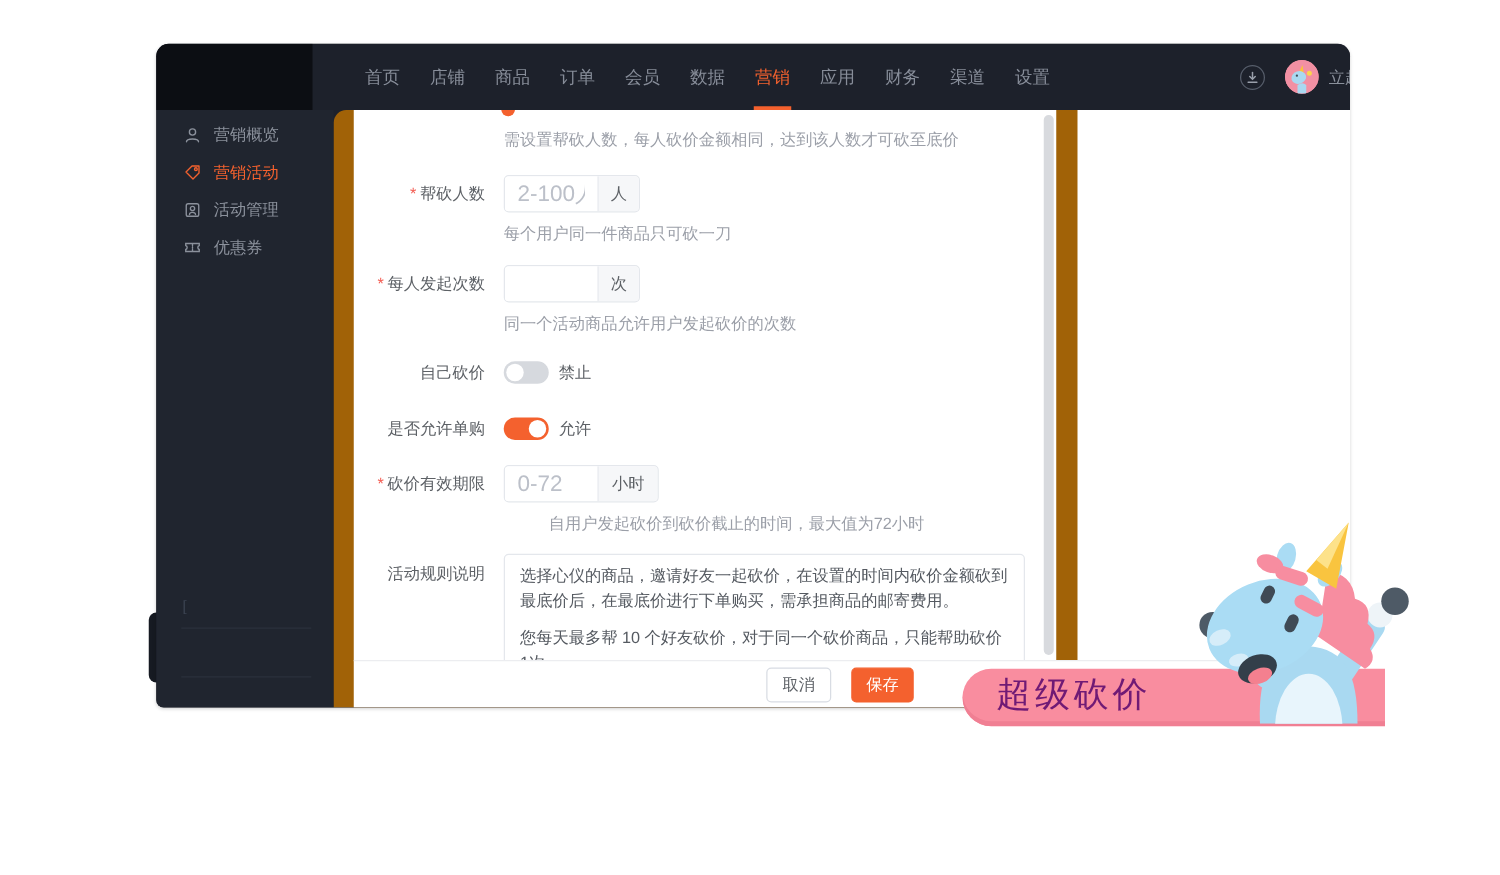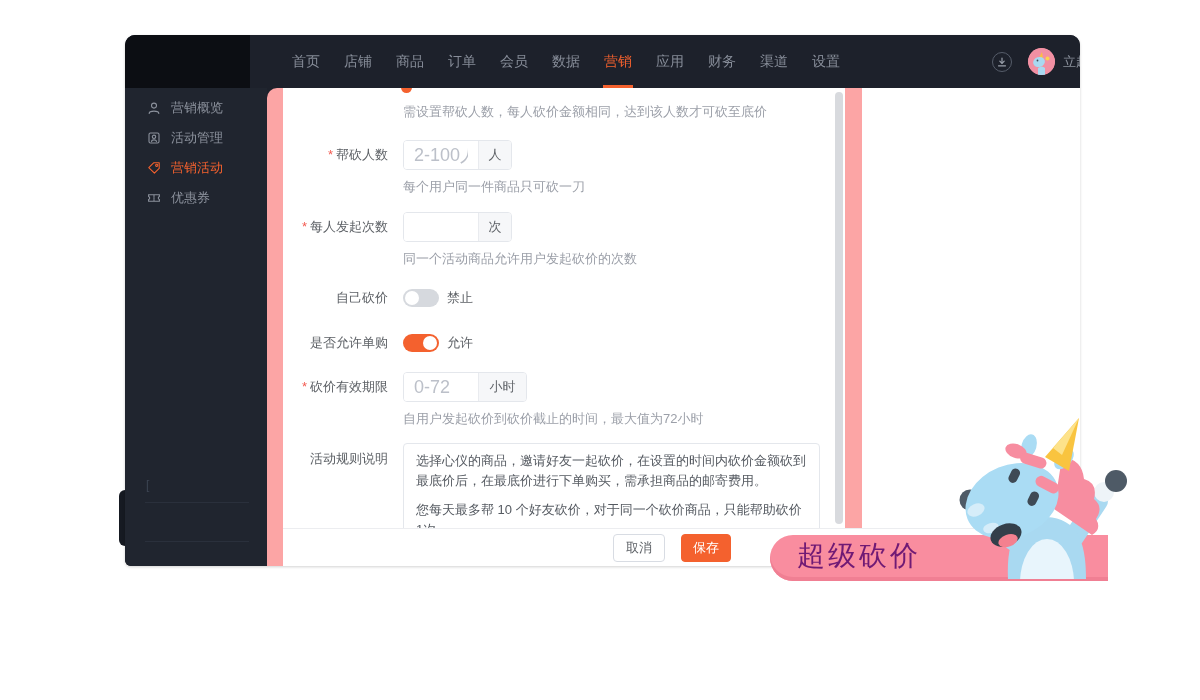--- a/index.html
+++ b/index.html
@@ -38,21 +38,21 @@
   .side-item { height:30px; display:flex; align-items:center; gap:10px;
                padding-left:22px; font-size:13px; color:#8b919c; cursor:pointer; }
   .side-item.active { color:#f4612e; }
   .side-item svg { flex:0 0 auto; }
   .side-bracket { position:absolute; left:21px; top:390px; color:#3c4452; font-size:12px; }
   .side-div { position:absolute; left:20px; right:18px; height:1px; background:#2a303c; }
   .side-div.d1 { top:414px; } .side-div.d2 { top:453px; }
 
   
   .content { position:absolute; left:142px; top:53px; right:0; bottom:0;
-             background:#fca5a5; border-top-left-radius:10px; }
+             background:#a16207; border-top-left-radius:10px; }
   .form-panel { position:absolute; left:16px; top:0; width:562px; height:440px;
                 background:#fff; overflow:hidden; }
   .right-panel { position:absolute; left:595px; top:0; width:218px; height:440px; background:#fff; }
   .scroll-thumb { position:absolute; left:552px; top:4px; width:8px; height:432px;
                   background:#d8dade; border-radius:4px; cursor:pointer; }
 
   .remnant-radio { position:absolute; left:118px; top:-6px; width:11px; height:11px;
                    border-radius:50%; background:#f4612e; }
   .intro { position:absolute; left:120px; top:15px; font-size:13px; color:#9b9fa8; }
 
@@ -66,21 +66,21 @@
   .ig input::placeholder { color:#bcc0c9; }
   .ig .unit { width:33px; background:#f6f7f9; border-left:1px solid #e9ebef;
               display:flex; align-items:center; justify-content:center;
               font-size:13px; color:#5d6166; }
   .ig.wide .unit { width:48px; }
   .helper { position:absolute; left:120px; font-size:13px; color:#9b9fa8; }
 
   .r1 { top:52px; }  .h1 { top:90px; }
   .r2 { top:124px; } .h2 { top:162px; }
   .r3 { top:201px; } .r4 { top:246px; }
-  .r5 { top:284px; } .h5 { top:322px; }
+  .r5 { top:284px; } .h5 { top:322px;margin-left:36px; }
   .r6 { top:355px; }
   .r3 .lbl, .r4 .lbl { line-height:18px; }
   .switch { position:relative; width:36px; height:18px; border-radius:9px;
             margin-left:15px; cursor:pointer; }
   .switch.off { background:#d6d9de; }
   .switch.on  { background:#f4612e; }
   .switch::after { content:""; position:absolute; top:2px; width:14px; height:14px;
                    border-radius:50%; background:#fff; }
   .switch.off::after { left:2px; }
   .switch.on::after  { right:2px; }
@@ -155,35 +155,35 @@
 
     <div class="sidebar">
       <div class="side-list">
         <div class="side-item">
           <svg width="14" height="14" viewBox="0 0 14 14" fill="none" stroke="#8b919c" stroke-width="1.1" stroke-linecap="round">
             <circle cx="7" cy="4.6" r="2.5"></circle>
               <path d="M2.2 12.4 c0-3 9.6-3 9.6 0"></path>
           </svg>
           <span>营销概览</span>
         </div>
+        <div class="side-item active">
+          <svg width="14" height="14" viewBox="0 0 14 14" fill="none" stroke="#f4612e" stroke-width="1.1" stroke-linejoin="round">
+            <path d="M1.8 6.6 L6.6 1.8 L12.2 1.8 L12.2 7.4 L7.4 12.2 Z"></path>
+              <circle cx="9.7" cy="4.3" r="1.1"></circle>
+          </svg>
+          <span>营销活动</span>
+        </div>
         <div class="side-item">
           <svg width="14" height="14" viewBox="0 0 14 14" fill="none" stroke="#8b919c" stroke-width="1.1" stroke-linecap="round">
             <rect x="2" y="2" width="10" height="10" rx="1.5"></rect>
               <circle cx="7" cy="5.8" r="1.7"></circle>
               <path d="M4.6 10.6 c0-2.3 4.8-2.3 4.8 0"></path>
           </svg>
           <span>活动管理</span>
         </div>
-        <div class="side-item active">
-          <svg width="14" height="14" viewBox="0 0 14 14" fill="none" stroke="#f4612e" stroke-width="1.1" stroke-linejoin="round">
-            <path d="M1.8 6.6 L6.6 1.8 L12.2 1.8 L12.2 7.4 L7.4 12.2 Z"></path>
-              <circle cx="9.7" cy="4.3" r="1.1"></circle>
-          </svg>
-          <span>营销活动</span>
-        </div>
         <div class="side-item">
           <svg width="14" height="14" viewBox="0 0 14 14" fill="none" stroke="#8b919c" stroke-width="1.1" stroke-linecap="round">
             <path d="M1.6 5.4 v-1.6 h10.8 v1.6 a1.7 1.7 0 0 0 0 3.2 v1.6 H1.6 V8.6 a1.7 1.7 0 0 0 0-3.2 Z"></path>
             <path d="M7 4.4 v1.2 M7 6.6 v1 M7 8.6 v1"></path>
           </svg>
           <span>优惠券</span>
         </div>
       </div>
       <div class="side-bracket">[</div>
       <div class="side-div d1"></div>

